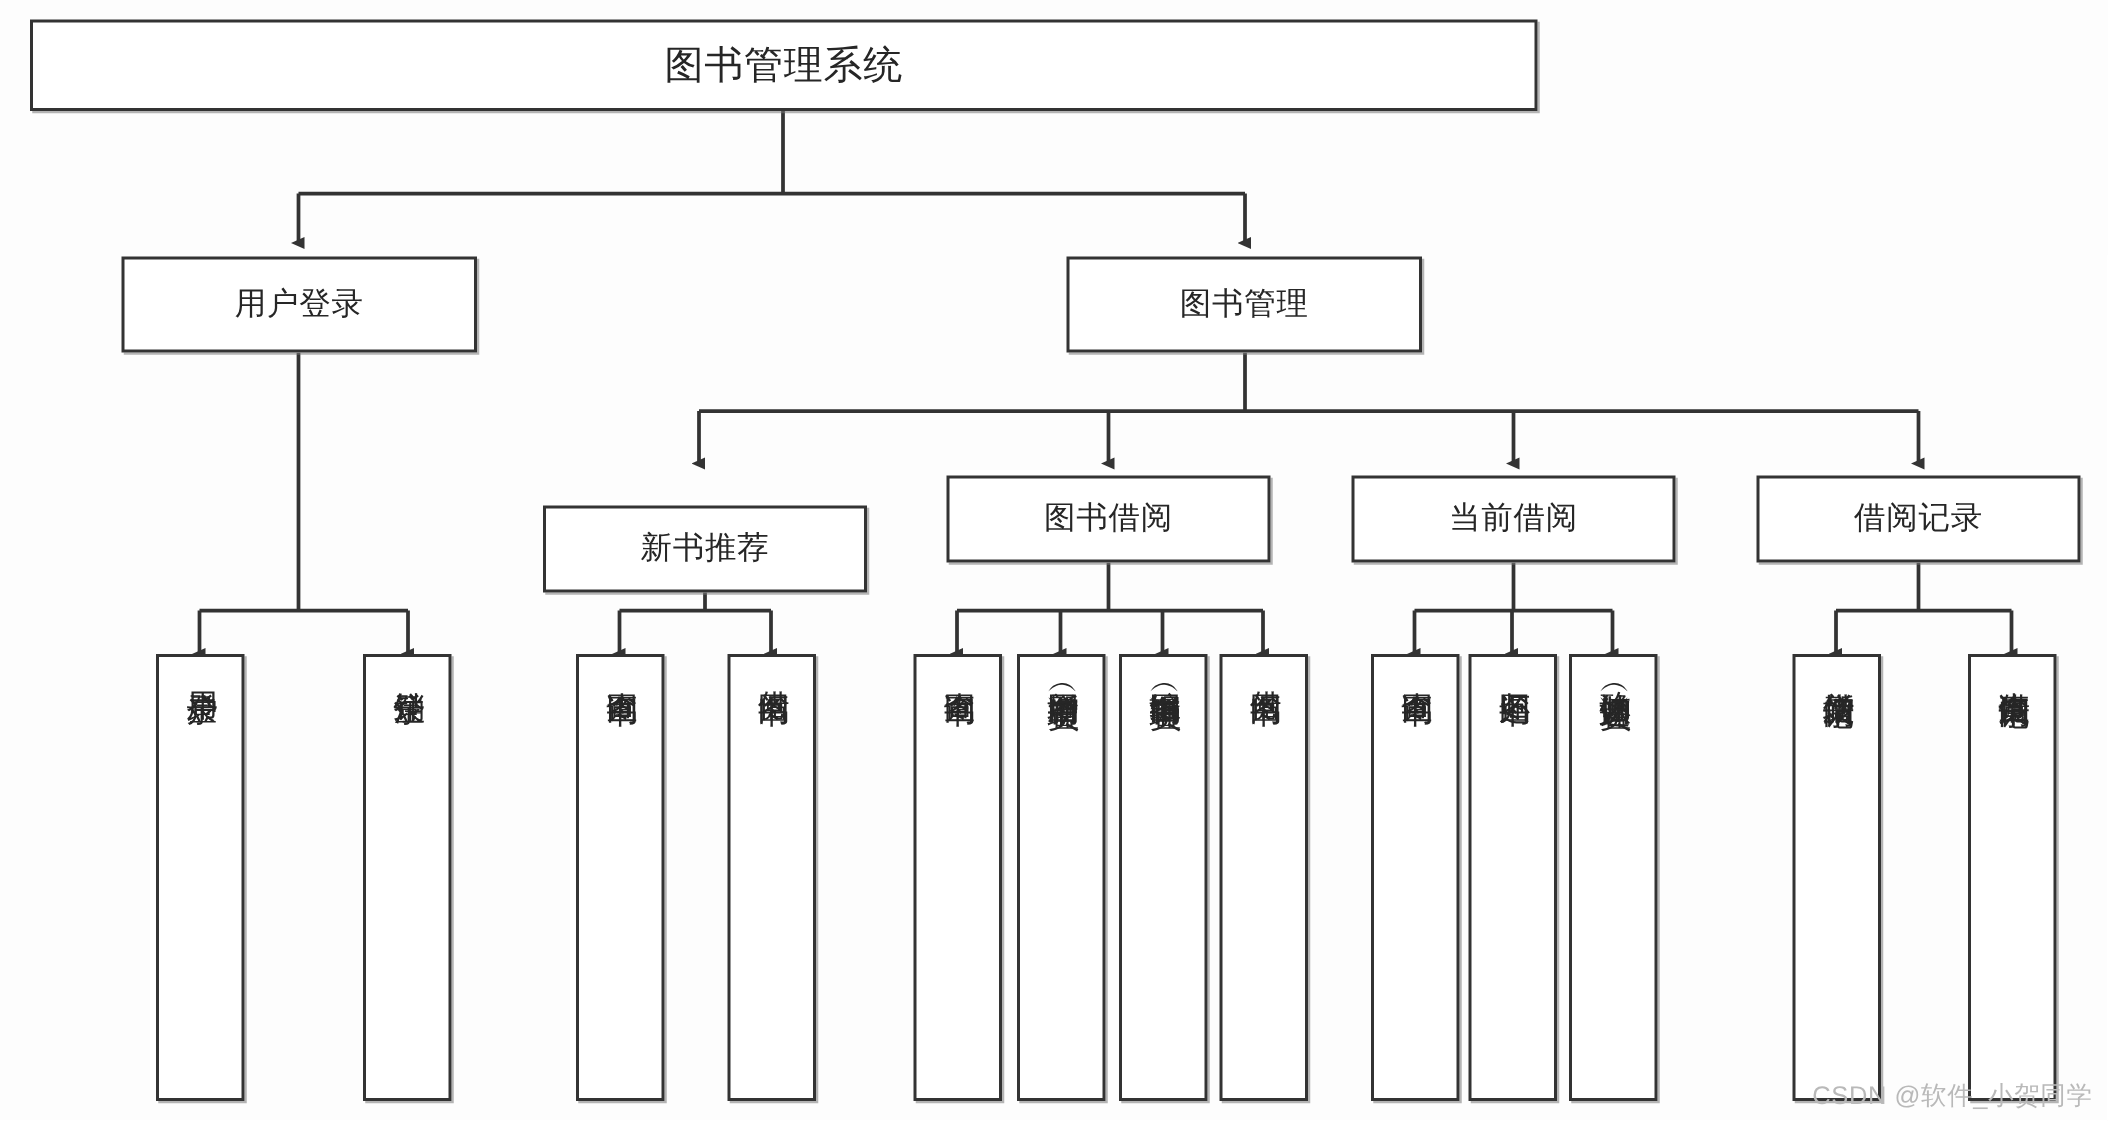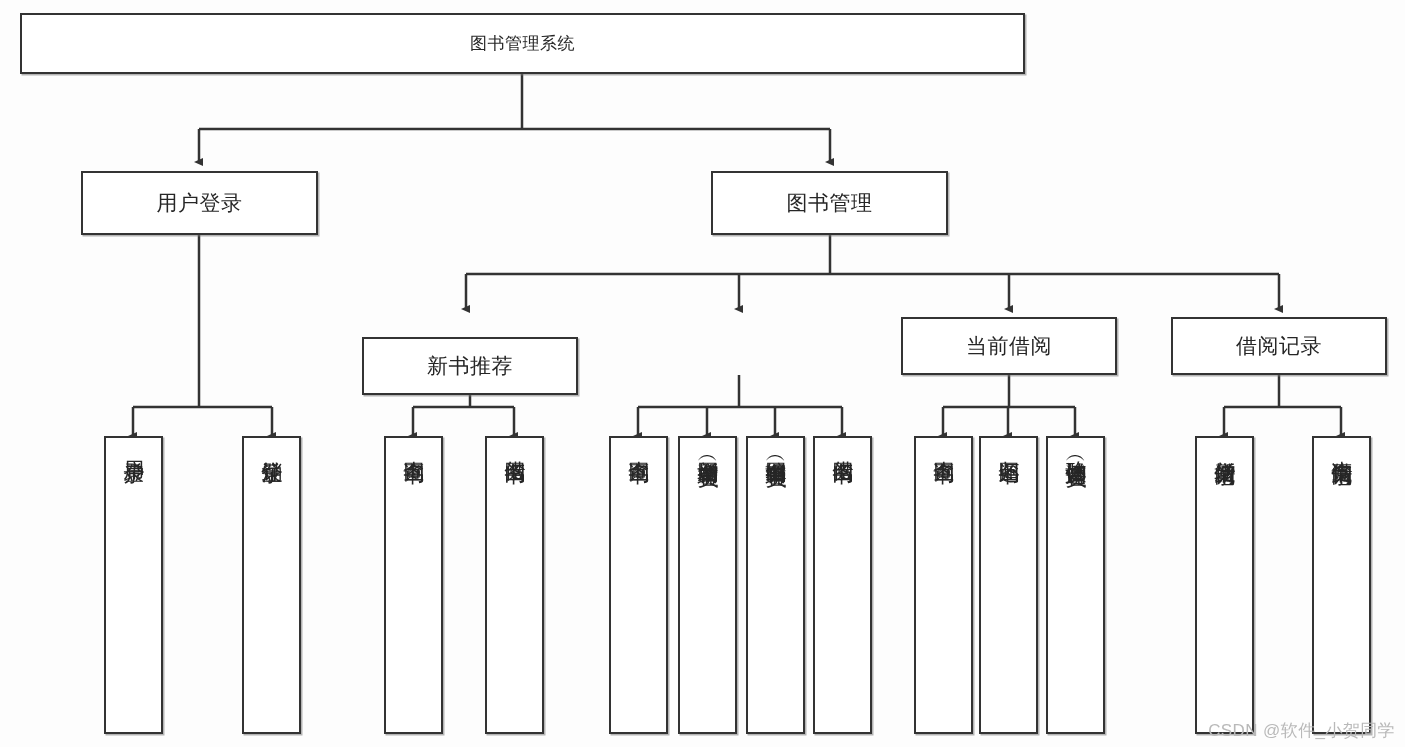--- a/index.html
+++ b/index.html
@@ -56,21 +56,21 @@
     padding-top: 6px;
   }
   .node.vert .node-label {
     writing-mode: vertical-rl;
     text-orientation: upright;
     font-size: 21px;
     line-height: 1.18;
     letter-spacing: 1px;
     white-space: nowrap;
   }
-  .node.root .node-label { font-size: 17px; }
+  .node.root .node-label { font-size: 26px; }
   #watermark {
     position: absolute;
     right: 10px;
     bottom: 5px;
     font-size: 17px;
     color: #b9b9b9;
     letter-spacing: 0.4px;
     white-space: nowrap;
     user-select: none;
     margin-top: 39px;
@@ -140,20 +140,23 @@
   </div>
 
   <div class="node horiz" style="left:711px; top:171px; width:237px; height:64px;justify-content:center;">
     <span class="node-label">图书管理</span>
   </div>
 
   <div class="node horiz" style="left:362px; top:317px; width:216px; height:58px;margin-top:20px;">
     <span class="node-label">新书推荐</span>
   </div>
 
+  <div class="node horiz" style="left:631px; top:317px; width:216px; height:58px;">
+    <span class="node-label">图书借阅</span>
+  </div>
 
   <div class="node horiz" style="left:901px; top:317px; width:216px; height:58px;text-align:center;">
     <span class="node-label">当前借阅</span>
   </div>
 
   <div class="node horiz" style="left:1171px; top:317px; width:216px; height:58px;">
     <span class="node-label">借阅记录</span>
   </div>
 
   <div class="node vert" style="left:104px; top:436px; width:59px; height:298px;">

